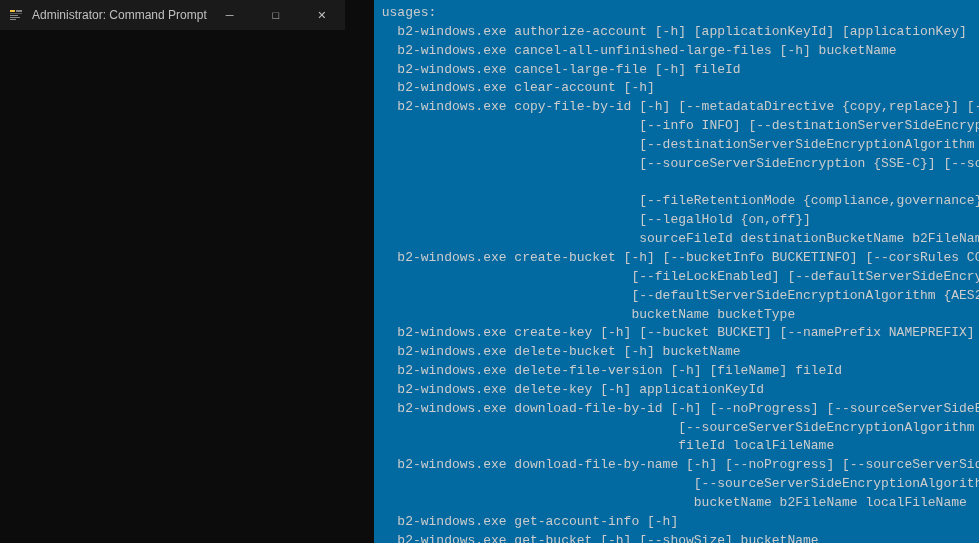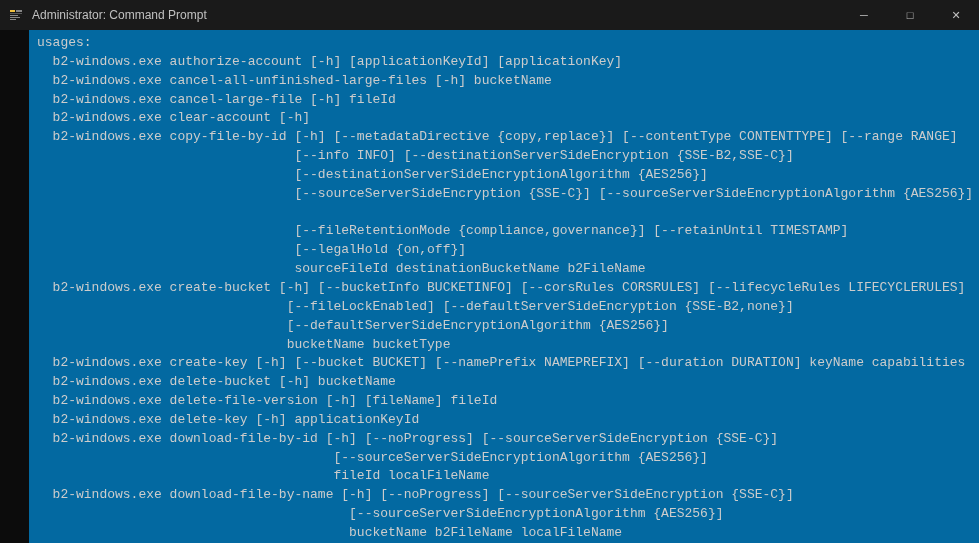--- a/index.html
+++ b/index.html
@@ -16,21 +16,21 @@
       font-size: 13px;
       color: #c0c0c0;
       overflow: hidden;
     }
 
     .window {
       width: 979px;
       height: 543px;
       background: #0c0c0c;
       display: flex;
-      flex-direction: column;
+      flex-direction: row;
     }
 
     .title-bar {
       height: 30px;
       background: #1a1a1a;
       display: flex;
       align-items: center;
       justify-content: space-between;
       padding: 0 0 0 8px;
       flex-shrink: 0;

